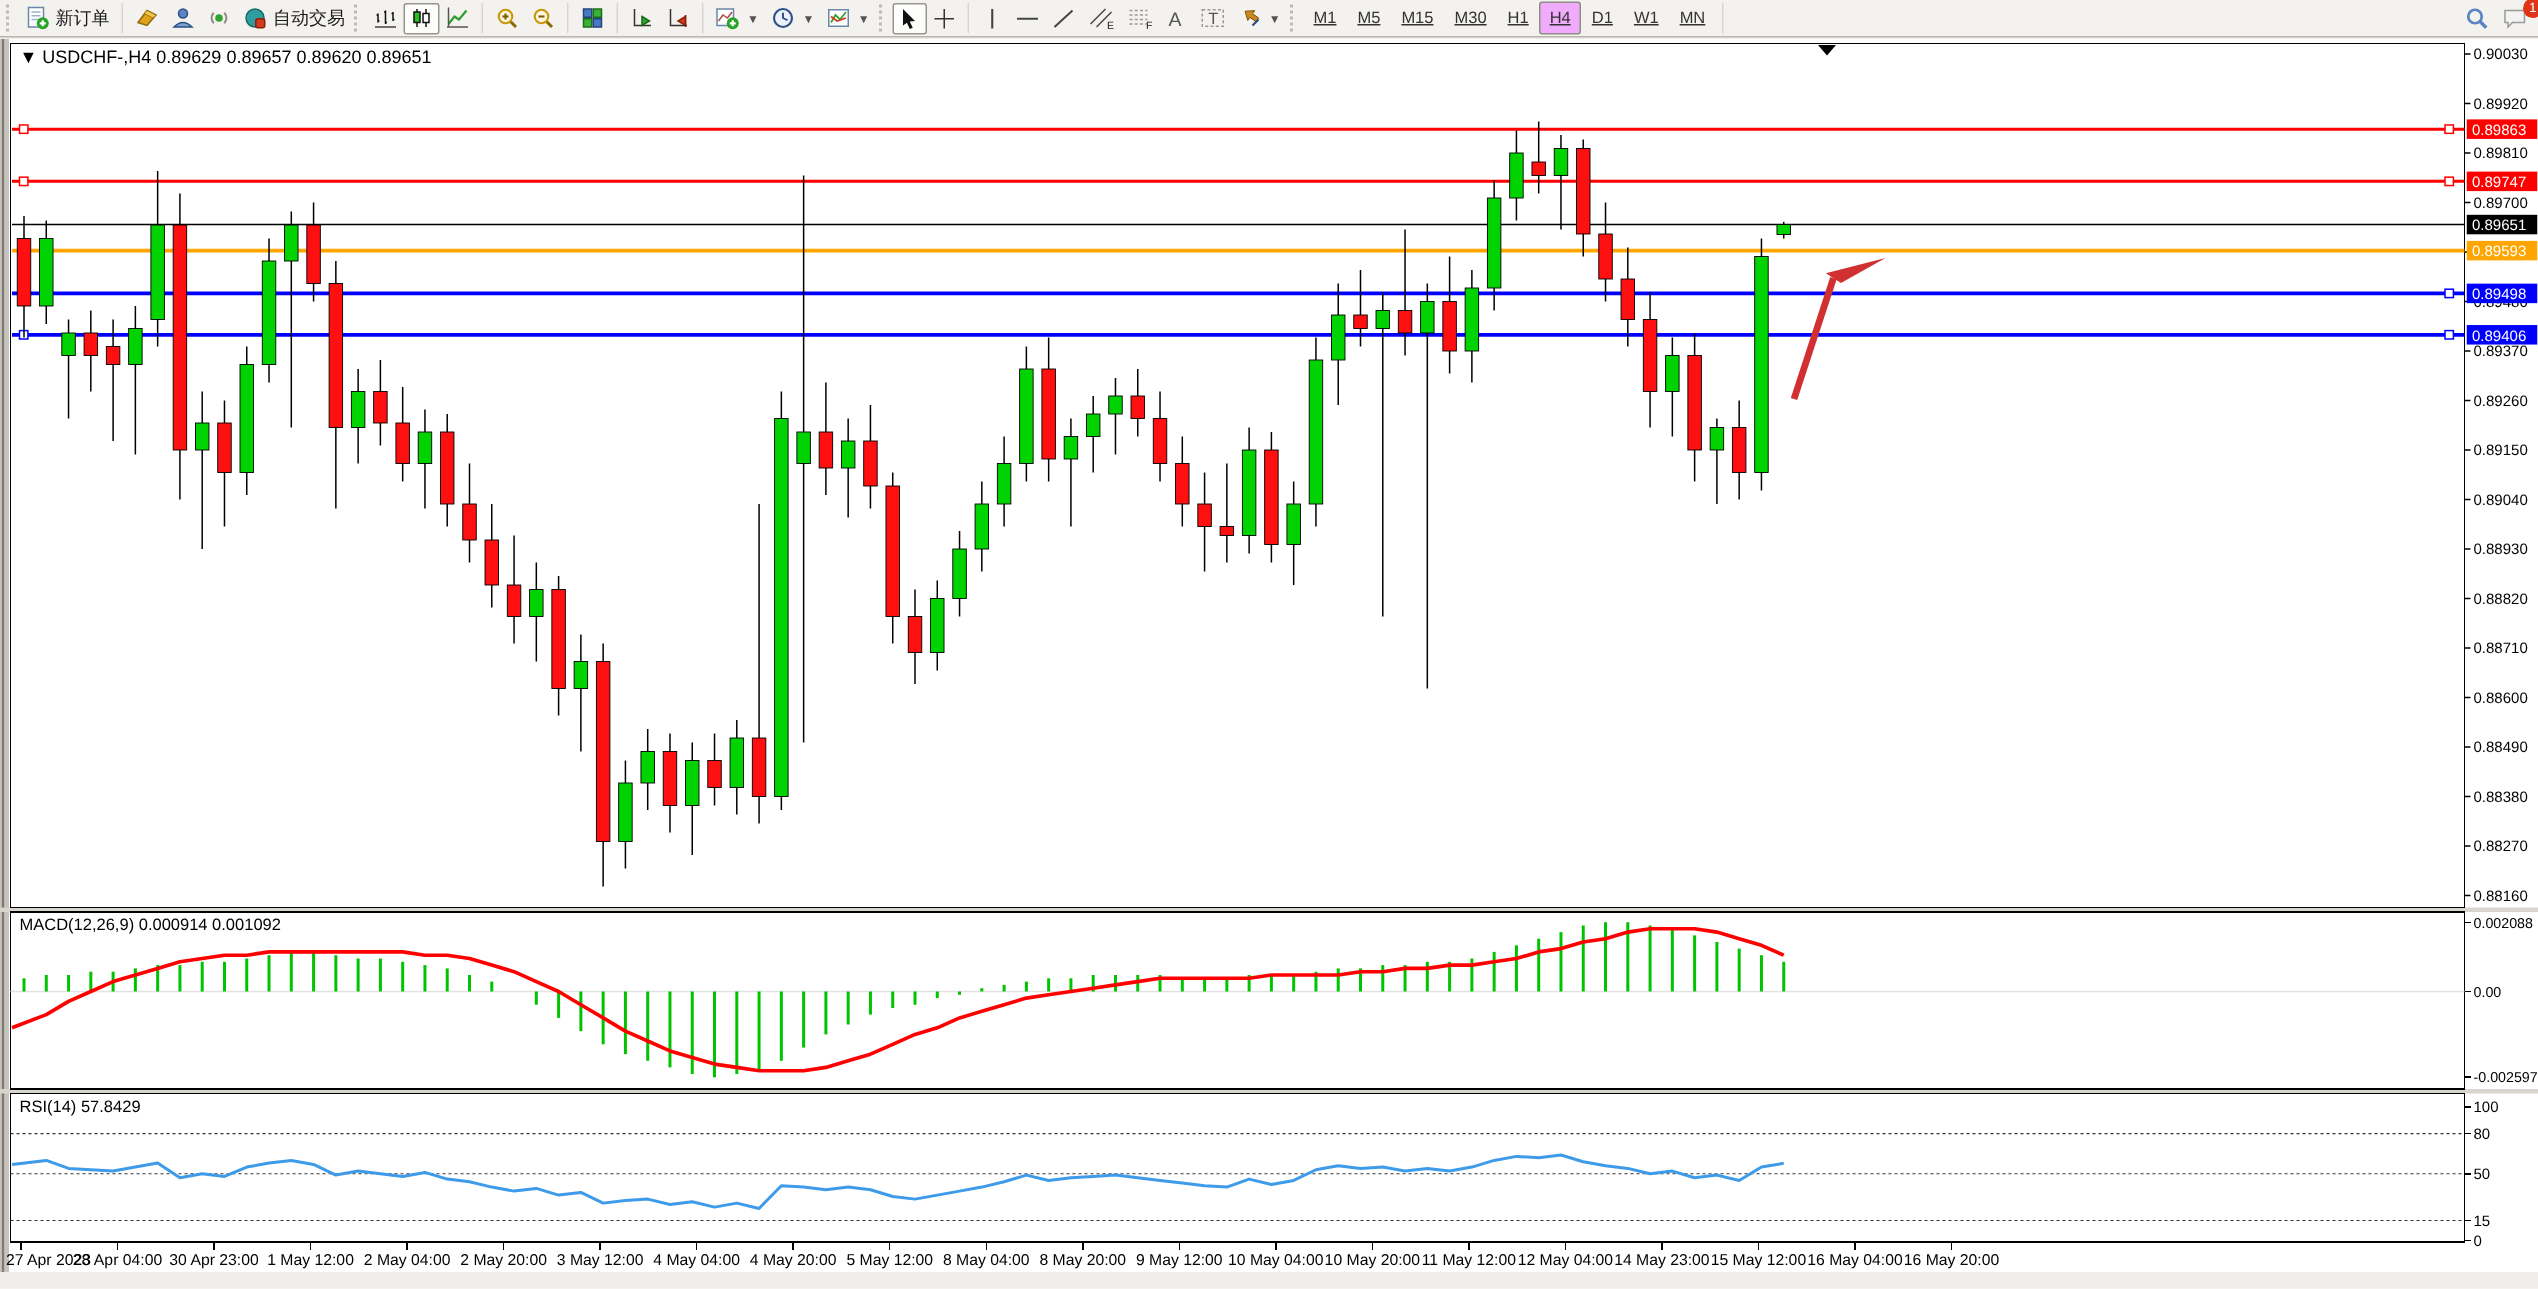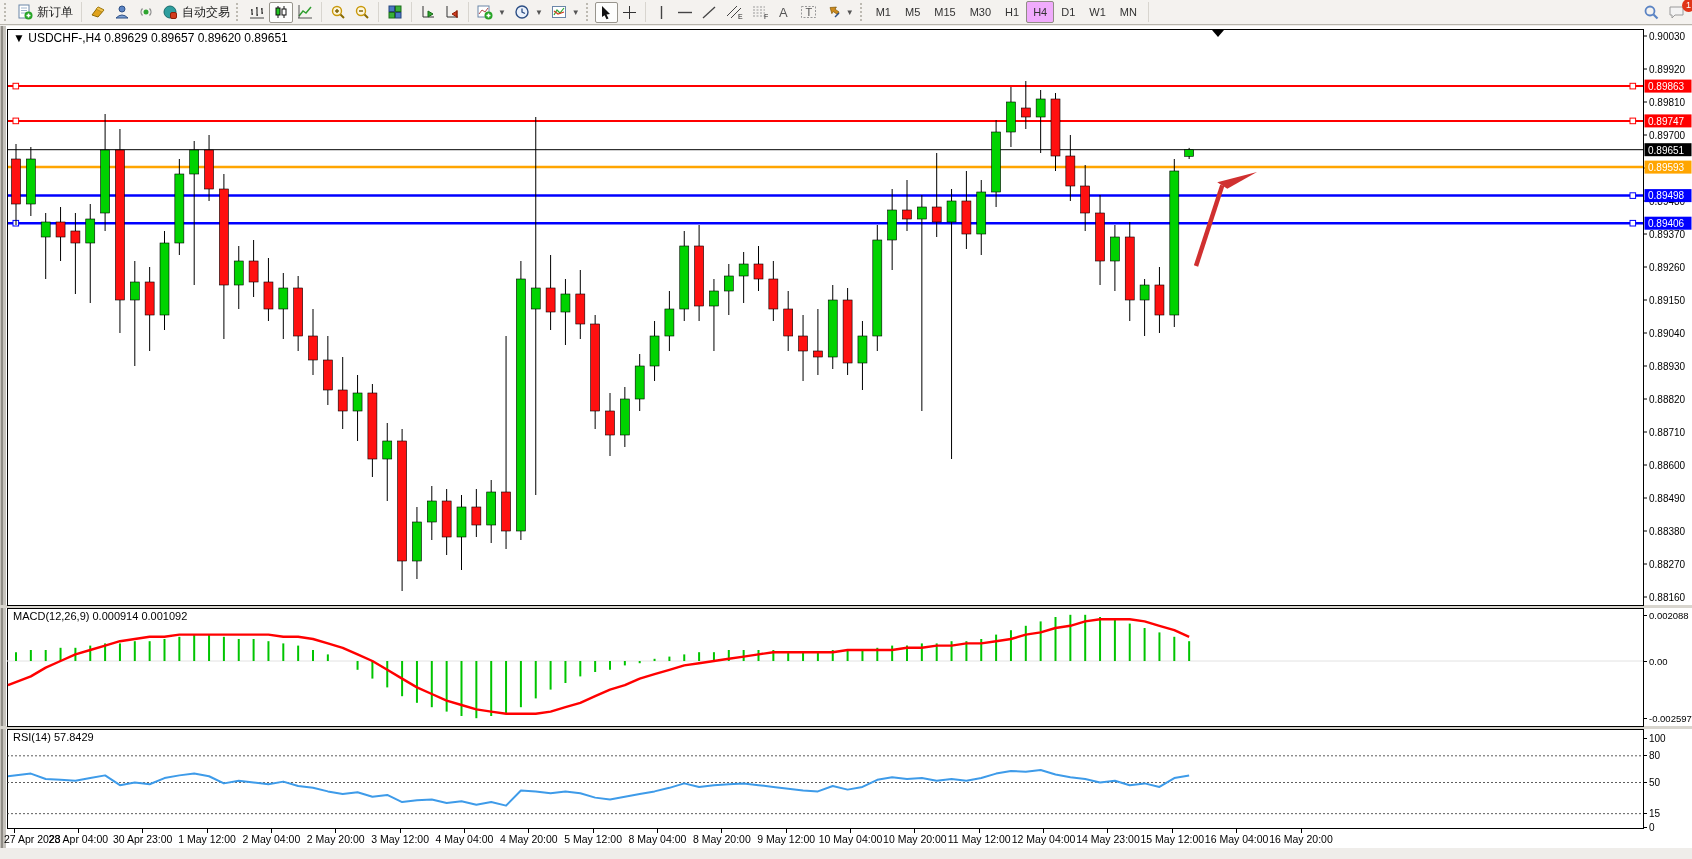--- a/index.html
+++ b/index.html
@@ -9,21 +9,21 @@
   .toolbar{position:absolute;left:0;top:0;width:1692px;height:25px;background:#f4f2ef;
     border-bottom:1px solid #b8b5ad;display:flex;align-items:center;padding:0 2px;box-sizing:border-box;}
   .grip{width:3px;height:18px;border-left:2px dotted #bdbab2;margin:0 4px 0 2px;}
   .sep{width:1px;height:20px;background:#d8d5cf;margin:0 4px;}
   .tbtn{height:21px;min-width:23px;display:flex;align-items:center;justify-content:center;gap:4px;
     padding:0 3px;border:1px solid transparent;border-radius:2px;box-sizing:border-box;cursor:default;}
   .tbtn.active{background:#fdfdfc;border-color:#98958d;}
   .tbtn span.lbl{font-size:12px;color:#1a1a1a;white-space:nowrap;}
   .caret{font-size:8px;color:#555;margin-left:1px;}
   .tf{font-size:11px;color:#333;height:20px;display:flex;align-items:center;padding:0 6px;
-    border:1px solid transparent;border-radius:2px;}
+    border:1px solid transparent;border-radius:2px;text-decoration:underline;}
   .tf.active{border-color:#908d85;background:#f0abfc;}
   .spacer{flex:1;}
   .badge{position:absolute;top:-4px;right:-6px;background:#e03418;color:#fff;font-size:9px;
     width:13px;height:13px;border-radius:7px;display:flex;align-items:center;justify-content:center;}
   .chat-wrap{position:relative;}
   
   .chart-window{position:absolute;left:0;top:26px;width:1692px;height:822px;background:#fff;}
   svg{display:block;}
   text{font-family:"Liberation Sans",sans-serif;}
 </style>

